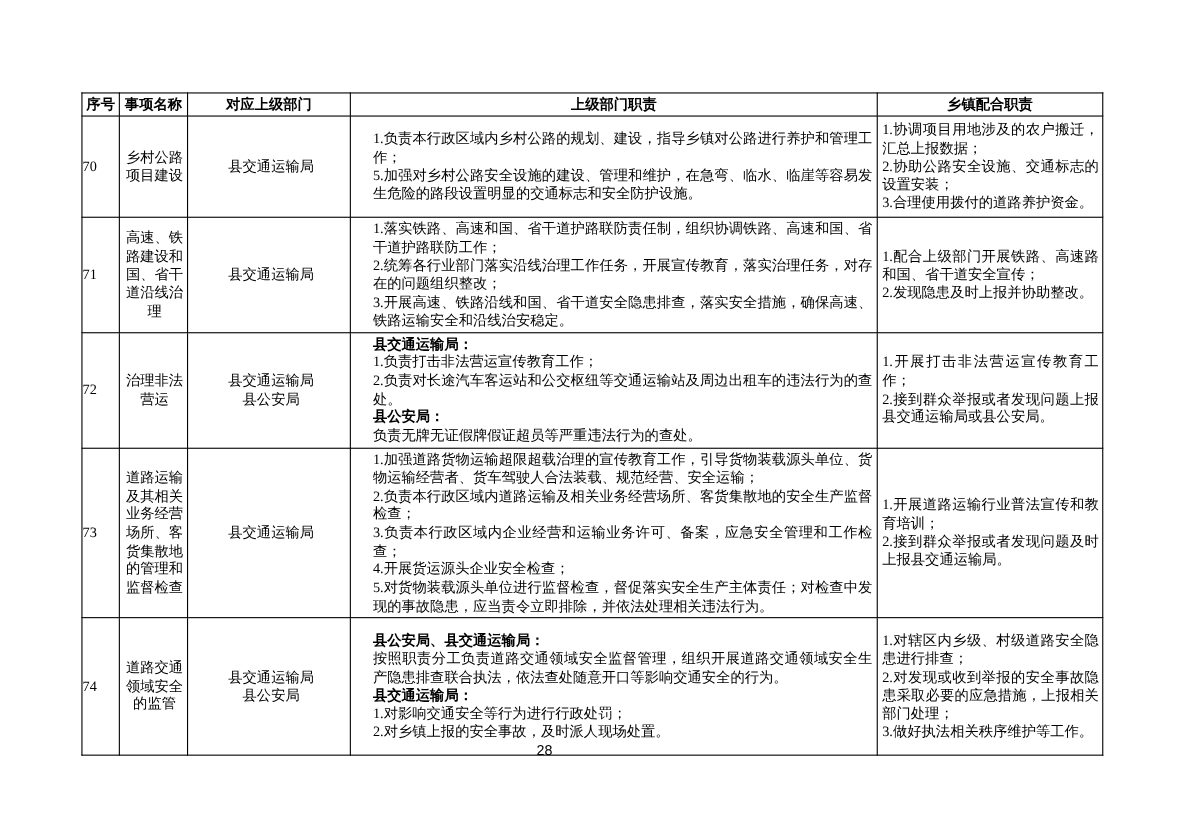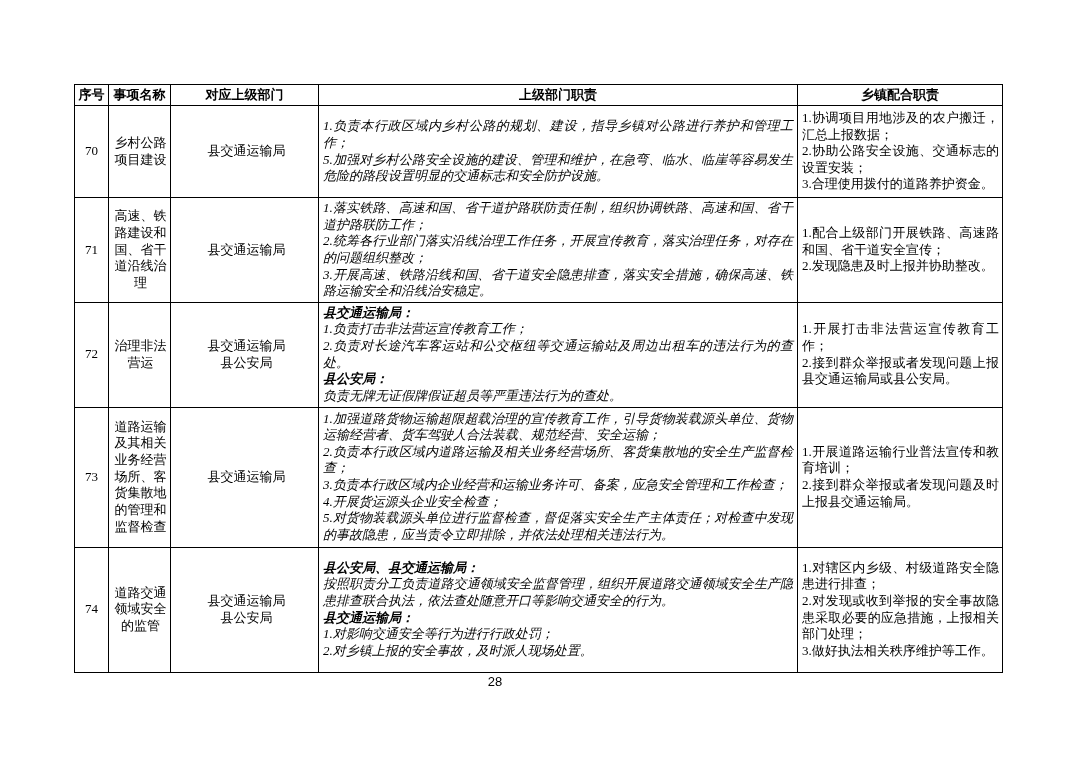--- a/index.html
+++ b/index.html
@@ -38,24 +38,24 @@
     height: 18px;
     margin-left: 12px;
   }
   td.section-cell {
     font-weight: bold;
     font-size: 14.5px;
     text-align: left;
     padding: 1px 4px 1px 10px;
     height: 20px;
   }
-  td.id-cell { text-align: left; padding: 1px 10px; }
+  td.id-cell { text-align: left; padding: 1px 0; }
   td.name-cell { text-align: center; padding: 1px 2px 1px 4px; }
   td.dept-cell { text-align: center; padding: 1px 2px 1px 6px; }
-  td.duty-cell { text-align: left; padding: 2px 4px 2px 4px; vertical-align: middle; font-style: italic; }
+  td.duty-cell { text-align: left; padding: 2px 4px 2px 20px; vertical-align: middle; }
   td.town-cell { text-align: left; padding: 2px 3px 2px 4px; vertical-align: middle; margin-top: 38px; }
   .para { margin: 0; text-align: justify; }
   .para.bold { font-weight: bold; text-align: left; }
   .dept-line { margin: 0; }
   .page-number {
     position: absolute;
     left: 0; top: 674px;
     width: 990px;
     text-align: center;
     font-size: 13px;

